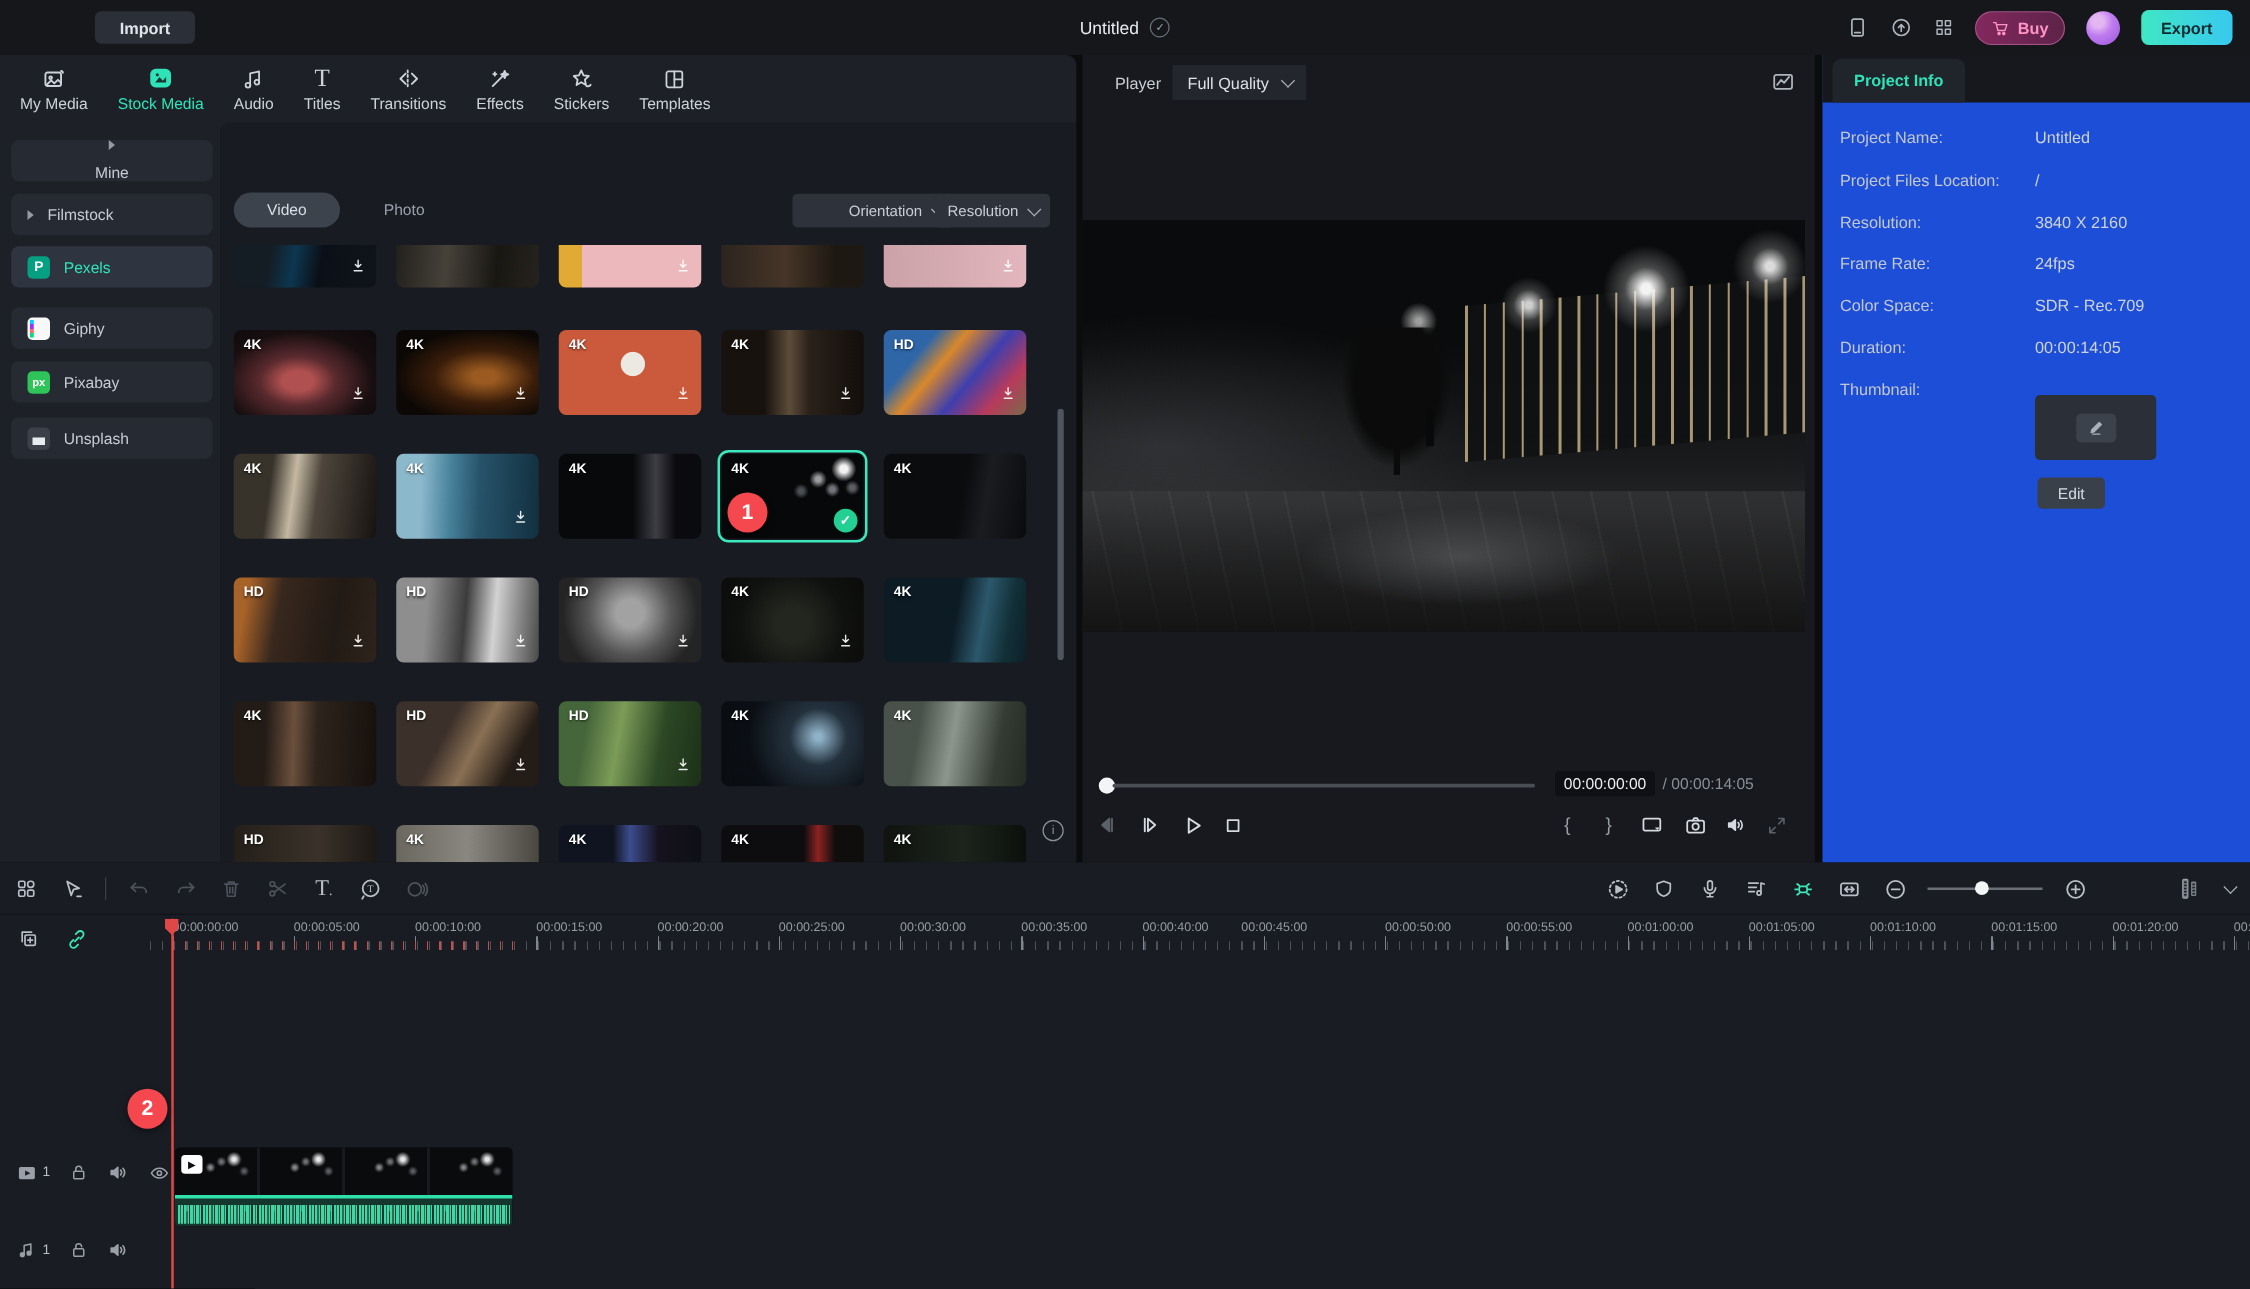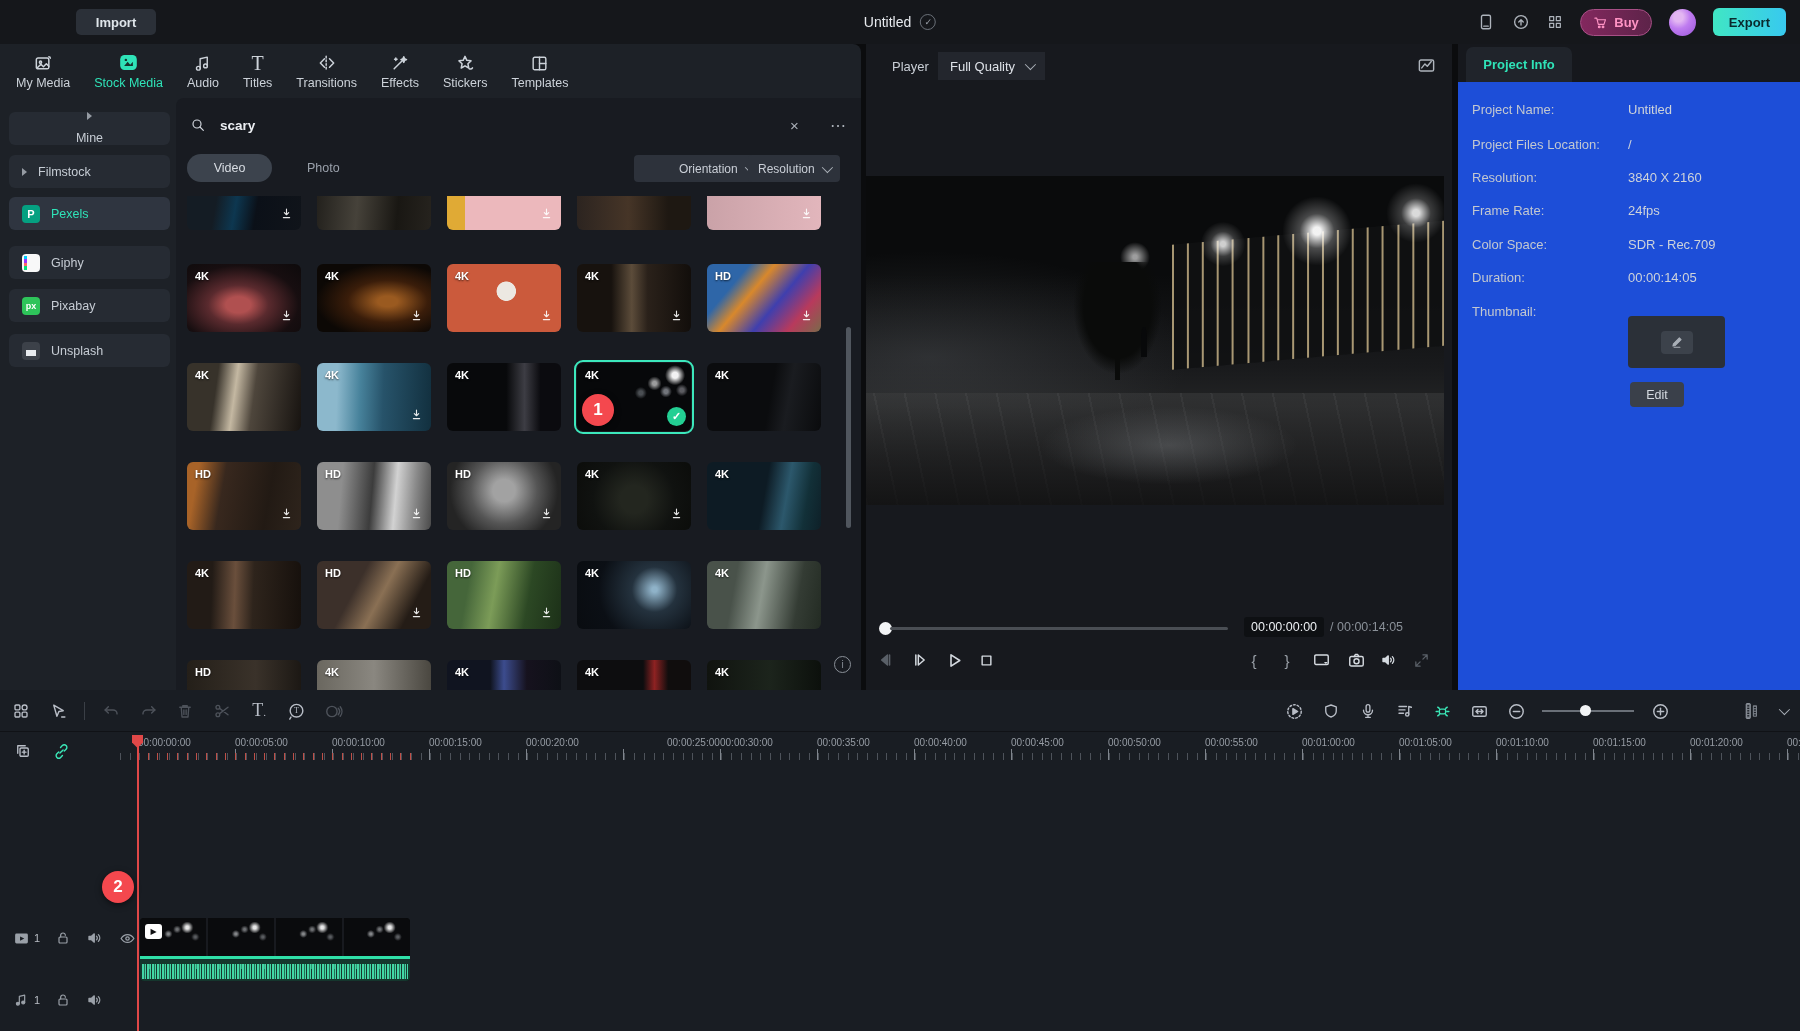--- a/index.html
+++ b/index.html
@@ -316,31 +316,20 @@
             <span class="logo pixabay">px</span>
             <span class="slabel">Pixabay</span>
           </div>
           <div class="side-item" style="margin-top: 12px;">
             <span class="logo unsplash"></span>
             <span class="slabel">Unsplash</span>
           </div>
         </div>
 
       <div class="content">
-        <div class="searchbar">
-          <span class="ic">
-              <svg width="16" height="16" viewBox="0 0 24 24" fill="none" stroke="currentColor" stroke-width="1.8" stroke-linecap="round" stroke-linejoin="round">
-                <circle cx="10.5" cy="10.5" r="6"></circle>
-                <line x1="15" y1="15" x2="20" y2="20"></line>
-              </svg>
-            </span>
-          <span class="search-q">scary</span>
-          <span class="search-close">×</span>
-          <span class="search-more">⋯</span>
-        </div>
         <div class="filterbar">
           <div class="pill-video">Video</div>
           <div class="lbl-photo">Photo</div>
           <div class="dd dd-orientation">
             <span>Orientation</span>
             <span class="chev"></span>
           </div>
           <div class="dd dd-resolution">
             <span>Resolution</span>
             <span class="chev"></span>
@@ -799,25 +788,25 @@
     </div>
     <div class="ruler" id="ruler">
       <div class="ticks"></div>
       <div class="ticks-major"></div>
       <div class="ticks-red"></div>
     <span class="rlabel" style="left: 18px;">00:00:00:00</span>
         <span class="rlabel" style="left: 115px;">00:00:05:00</span>
         <span class="rlabel" style="left: 212px;">00:00:10:00</span>
         <span class="rlabel" style="left: 309px;">00:00:15:00</span>
         <span class="rlabel" style="left: 406px;">00:00:20:00</span>
-        <span class="rlabel" style="left: 503px; margin-left: 44px;">00:00:25:00</span>
+        <span class="rlabel" style="left: 503px;">00:00:25:00</span>
         <span class="rlabel" style="left: 600px;">00:00:30:00</span>
         <span class="rlabel" style="left: 697px;">00:00:35:00</span>
         <span class="rlabel" style="left: 794px;">00:00:40:00</span>
-        <span class="rlabel" style="left: 891px;">00:00:45:00</span>
+        <span class="rlabel" style="left: 873px;">00:00:45:00</span>
         <span class="rlabel" style="left: 988px;">00:00:50:00</span>
         <span class="rlabel" style="left: 1085px;">00:00:55:00</span>
         <span class="rlabel" style="left: 1182px;">00:01:00:00</span>
         <span class="rlabel" style="left: 1279px;">00:01:05:00</span>
         <span class="rlabel" style="left: 1376px;">00:01:10:00</span>
         <span class="rlabel" style="left: 1473px;">00:01:15:00</span>
         <span class="rlabel" style="left: 1570px;">00:01:20:00</span>
         <span class="rlabel" style="left: 1667px;">00:01:25:00</span>
       </div>
     <div class="playhead-line"></div>

